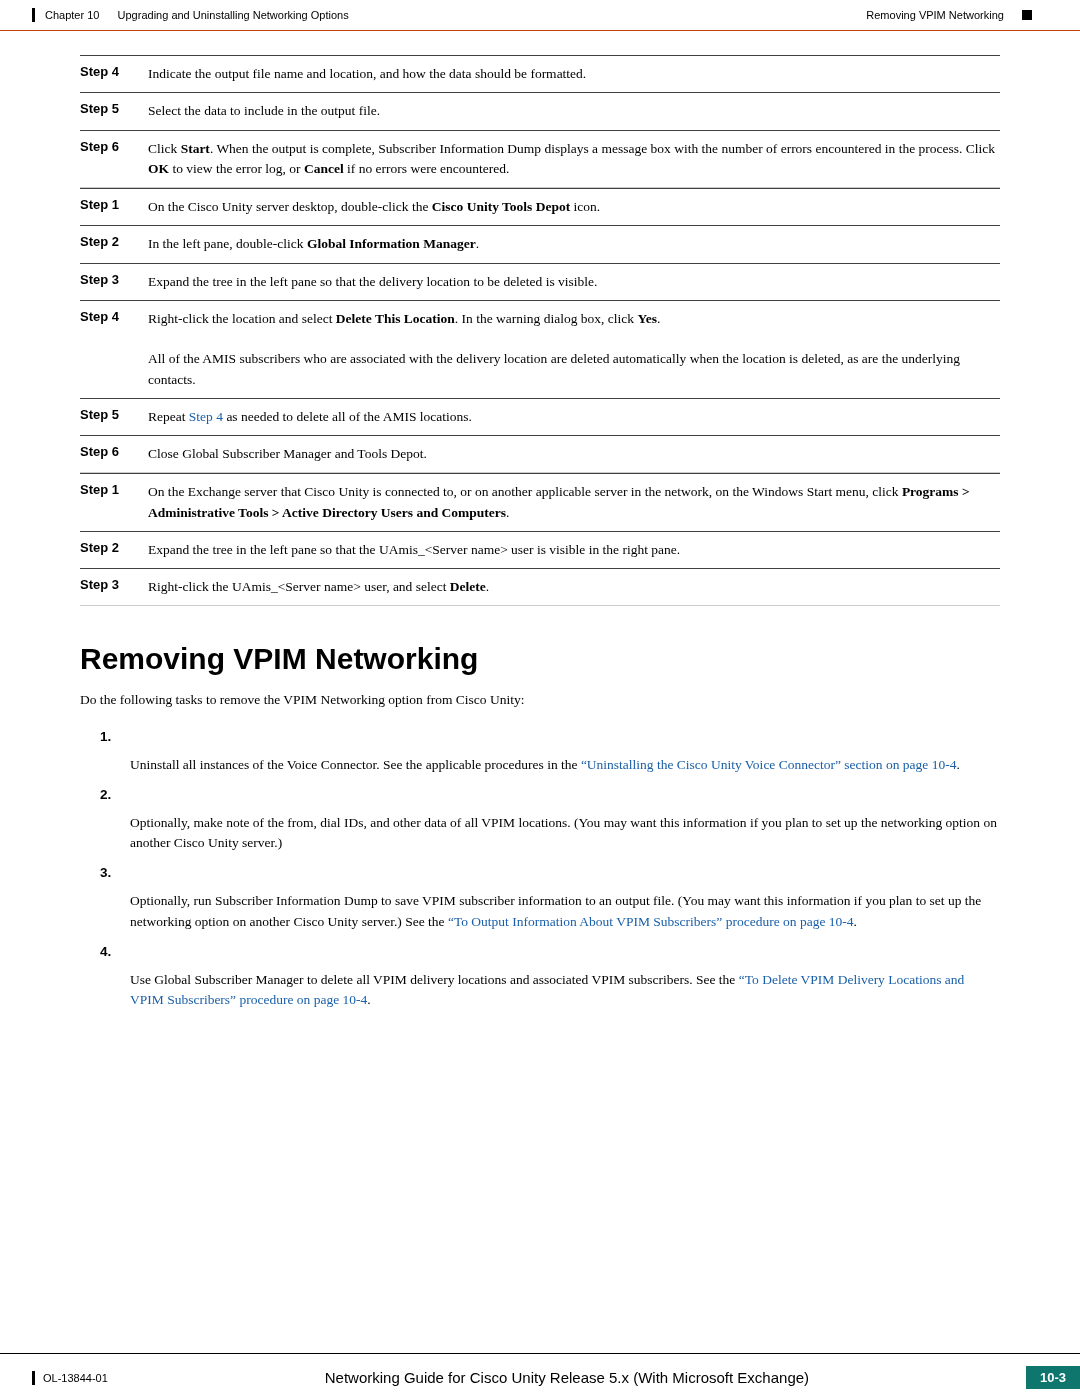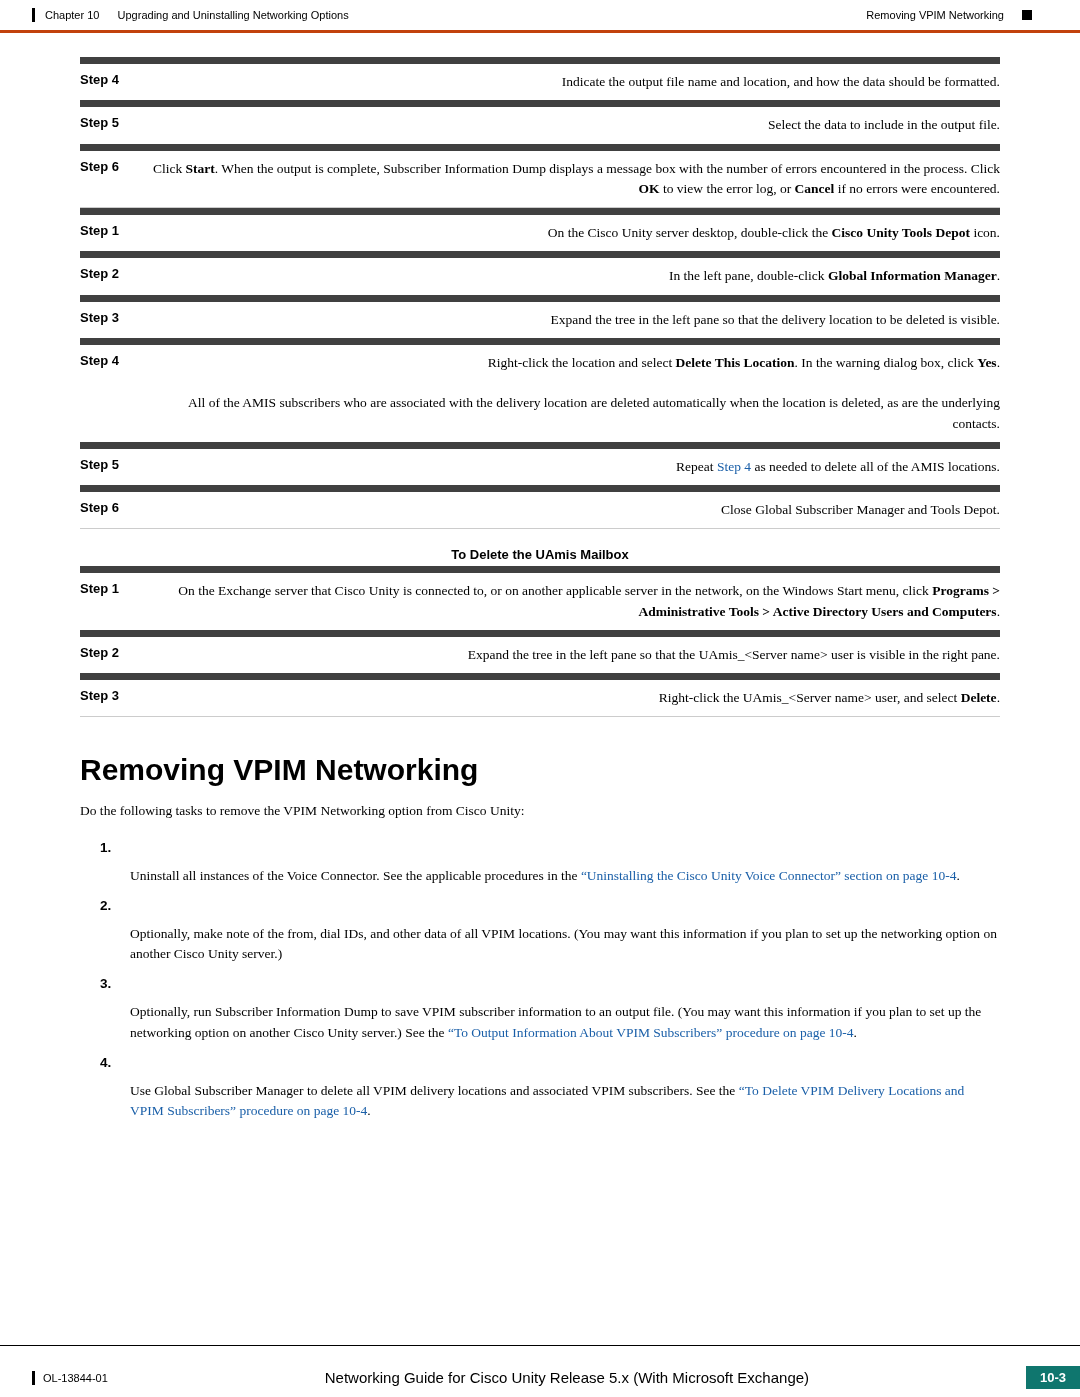--- a/index.html
+++ b/index.html
@@ -12,21 +12,21 @@
       min-height: 1397px;
       position: relative;
     }
 
     
     .page-header {
       display: flex;
       justify-content: space-between;
       align-items: center;
       padding: 8px 48px 8px 32px;
-      border-bottom: 3px solid #c2410c;
+      border-bottom: 1px solid #c2410c;
       font-size: 11px;
       font-family: Arial, Helvetica, sans-serif;
     }
     .page-header-left {
       display: flex;
       align-items: center;
       gap: 6px;
     }
     .header-bar-line {
       display: inline-block;
@@ -52,40 +52,39 @@
       padding: 24px 80px 24px 80px;
     }
 
     
     .steps-table {
       width: 100%;
       border-collapse: collapse;
       margin-bottom: 0;
     }
     .steps-table tr {
-      border-top: 7px solid #404040;
+      border-top: 1px solid #404040;
     }
     .steps-table tr:last-child {
       border-bottom: 1px solid #ccc;
     }
     .step-label {
       font-weight: bold;
       font-family: Arial, Helvetica, sans-serif;
       font-size: 13px;
       vertical-align: top;
       padding: 8px 12px 8px 0;
       white-space: nowrap;
       width: 60px;
     }
     .step-content {
       vertical-align: top;
       padding: 8px 0 8px 8px;
       font-size: 13.5px;
       line-height: 1.5;
-      text-align: right;
     }
     .step-content b {
       font-weight: bold;
     }
 
     
     .section-heading {
       font-family: Arial, Helvetica, sans-serif;
       font-size: 13px;
       font-weight: bold;
@@ -140,21 +139,21 @@
 
     
     .page-footer {
       position: absolute;
       bottom: 0;
       left: 0;
       right: 0;
       display: flex;
       justify-content: space-between;
       align-items: center;
-      padding: 20px 0 8px 0;
+      padding: 12px 0 8px 0;
       border-top: 1px solid #000;
       font-size: 11px;
       font-family: Arial, Helvetica, sans-serif;
     }
     .footer-left {
       display: flex;
       align-items: center;
       padding-left: 32px;
     }
     .footer-bar {
@@ -245,21 +244,20 @@
       <td class="step-label">Step 5</td>
       <td class="step-content">Repeat <a class="link" href="#">Step 4</a> as needed to delete all of the AMIS locations.</td>
     </tr>
     <tr>
       <td class="step-label">Step 6</td>
       <td class="step-content">Close Global Subscriber Manager and Tools Depot.</td>
     </tr>
   </tbody>
     </table>
 
-  <div class="section-heading">To Delete the UAmis Mailbox</div>
 
   <table class="steps-table">
     <tbody>
         <tr>
       <td class="step-label" style="vertical-align:top; padding-top:8px;">Step 1</td>
       <td class="step-content">On the Exchange server that Cisco Unity is connected to, or on another applicable server in the network, on the Windows Start menu, click <b>Programs &gt; Administrative Tools &gt; Active Directory Users and Computers</b>.</td>
     </tr>
     <tr>
       <td class="step-label">Step 2</td>
       <td class="step-content">Expand the tree in the left pane so that the UAmis_&lt;Server name&gt; user is visible in the right pane.</td>

